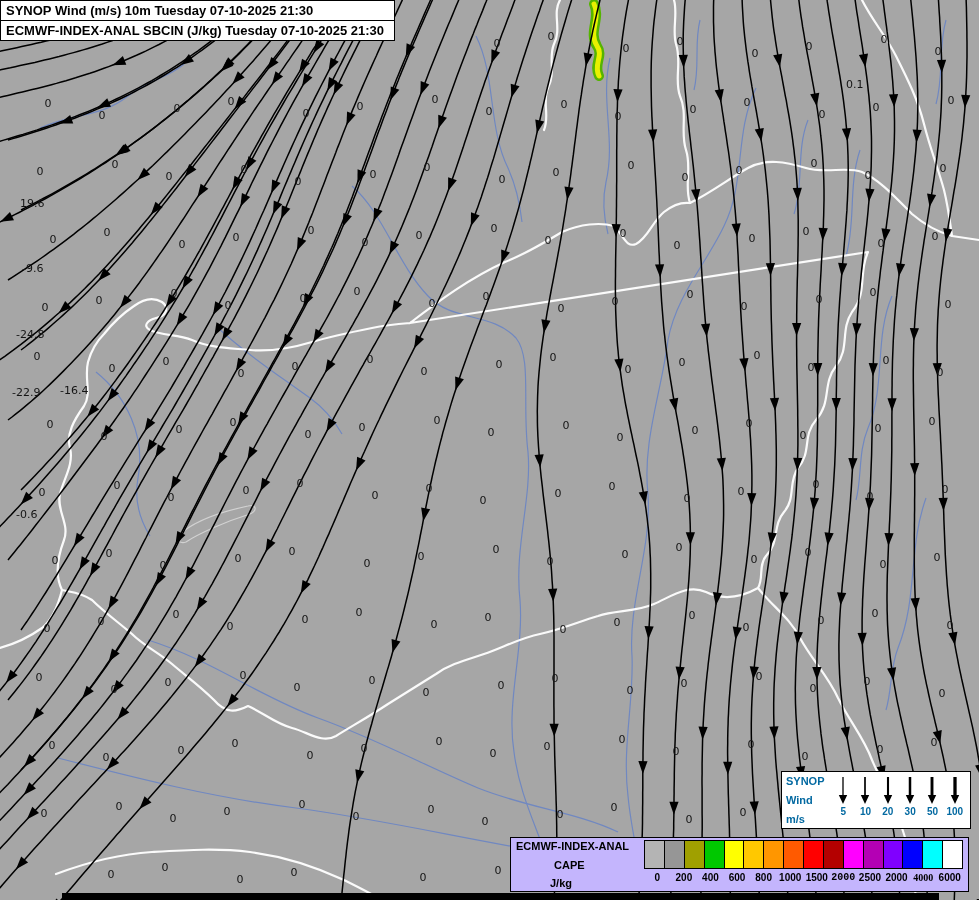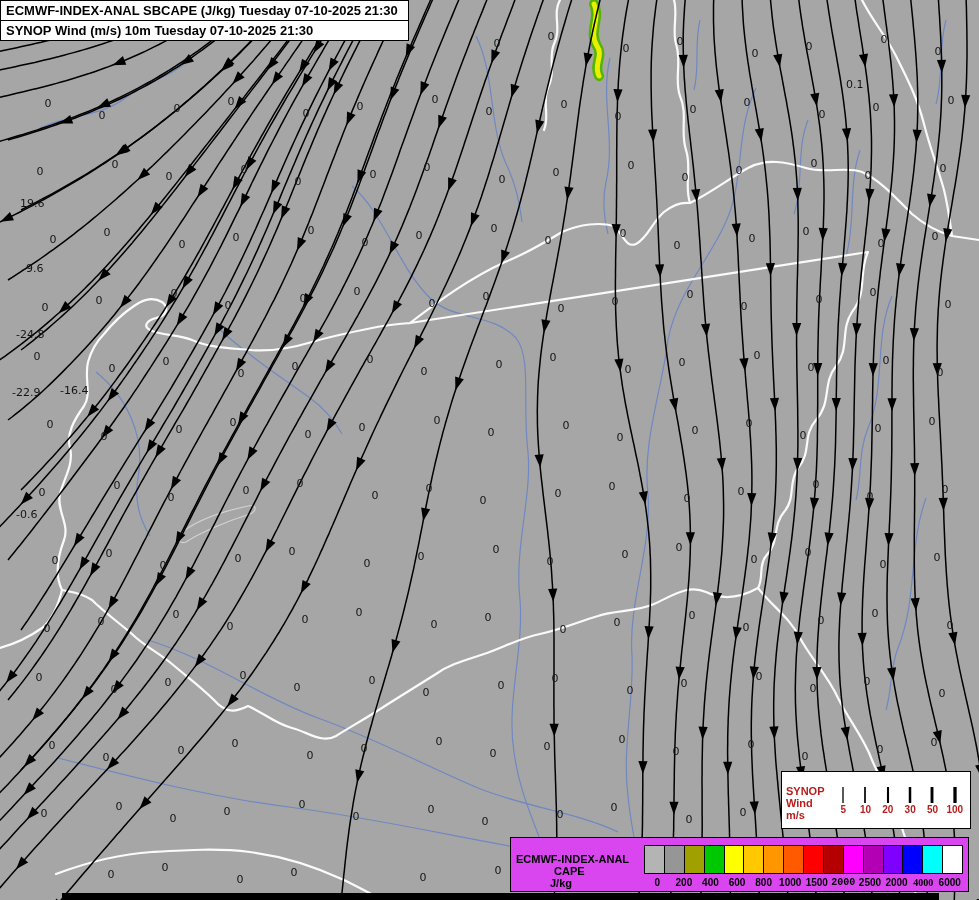--- a/index.html
+++ b/index.html
@@ -15,33 +15,33 @@
     display:inline-block;background:#ffffff;border:1px solid #000;
     font:bold 13px "Liberation Sans",sans-serif;color:#000;
   }
   .titlerow{padding:2px 10px 2px 5px;white-space:nowrap;border-bottom:1px solid #000;}
   .titlerow:last-child{border-bottom:none;}
 
   
   .windbox{
     position:absolute;top:771px;right:8px;width:190px;height:58px;z-index:10;
     background:#ffffff;border:1px solid #000;box-sizing:border-box;
-    display:flex;padding:13px 4px;color:#b91c1c;
+    display:flex;padding:3px 4px;color:#0369a1;
   }
   .wind-left{width:46px;display:flex;flex-direction:column;justify-content:space-between;
     font:bold 11px "Liberation Sans",sans-serif;}
   #wind-cols{flex:1;display:flex;}
   .wind-col{flex:1;display:flex;flex-direction:column;align-items:center;}
   .wind-num{font:bold 10px "Liberation Sans",sans-serif;margin-top:1px;}
 
   
   .capebox{
     position:absolute;top:837px;left:510px;width:459px;height:55px;z-index:10;
-    background:#d946ef;border:1px solid #000;box-sizing:border-box;
-    display:flex;padding:2px 5px;color:#000;align-items:flex-end;
+    background:#c4b5fd;border:1px solid #000;box-sizing:border-box;
+    display:flex;padding:2px 5px;color:#000;
   }
   .cape-left{width:128px;display:flex;flex-direction:column;justify-content:space-between;
     font:bold 11px "Liberation Sans",sans-serif;}
   .cape-line2{padding-left:38px;}
   .cape-line3{padding-left:34px;}
   .cape-right{flex:1;position:relative;display:flex;flex-direction:column;}
   #cape-cells{display:flex;height:27px;border:1px solid #000;}
   .cape-cell{flex:1;border-right:1px solid #000;}
   .cape-cell:last-child{border-right:none;}
   #cape-ticks{position:relative;height:15px;font:bold 10px "Liberation Sans",sans-serif;}
@@ -547,22 +547,22 @@
       <text x="22" y="272">-9.6</text>
       <text x="16" y="338">-24.8</text>
       <text x="12" y="396">-22.9</text>
       <text x="60" y="394">-16.4</text>
       <text x="16" y="518">-0.6</text>
       <text x="846" y="88">0.1</text>
     </g>
 </svg>
 
 <div class="titlebox">
-  <div class="titlerow">ECMWF-INDEX-ANAL SBCAPE (J/kg) Tuesday 07-10-2025 21:30</div>
   <div class="titlerow">SYNOP Wind (m/s) 10m Tuesday 07-10-2025 21:30</div>
+  <div class="titlerow">ECMWF-INDEX-ANAL SBCIN (J/kg) Tuesday 07-10-2025 21:30</div>
 </div>
 
 <div class="windbox">
   <div class="wind-left">
     <div>SYNOP</div>
     <div>Wind</div>
     <div>m/s</div>
   </div>
   <div id="wind-cols">
       <div class="wind-col">

